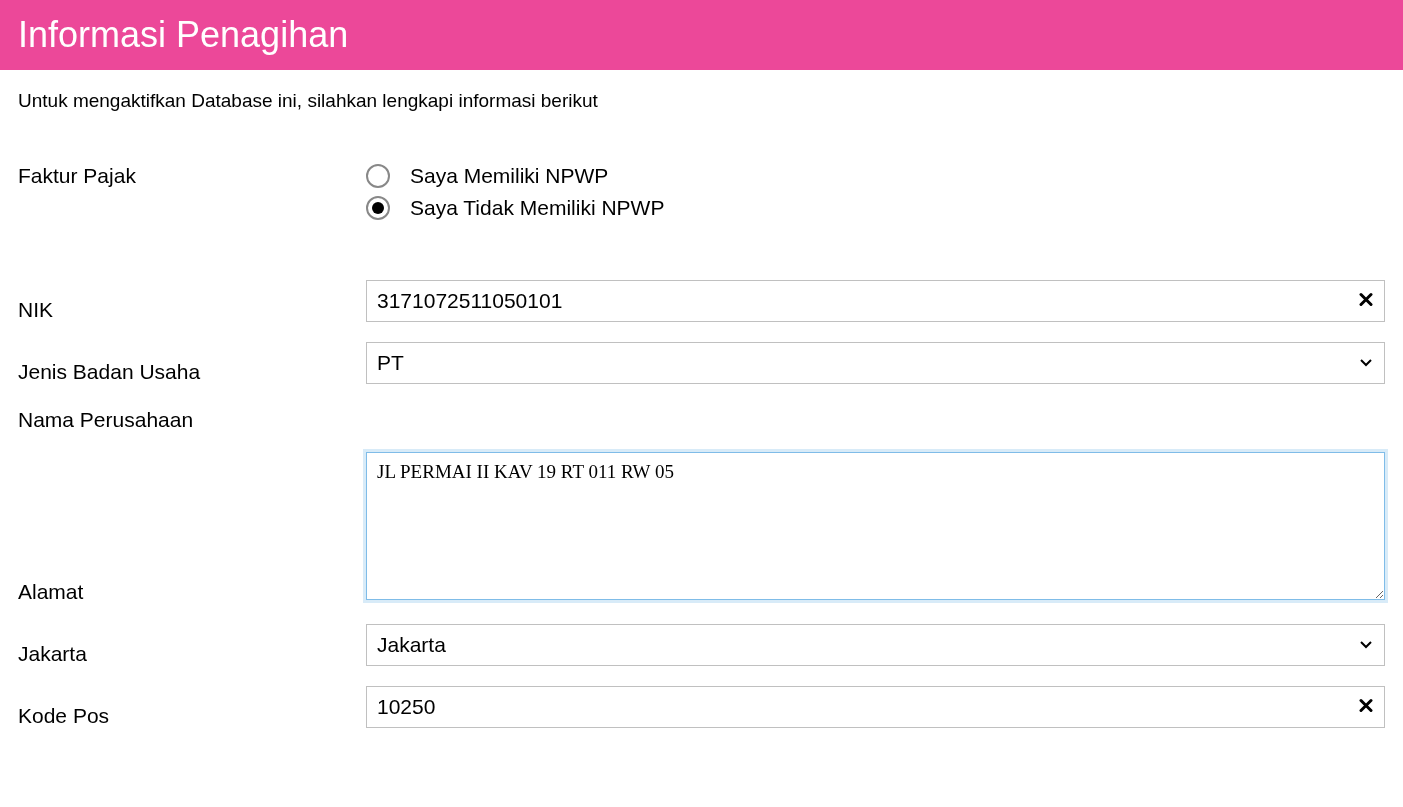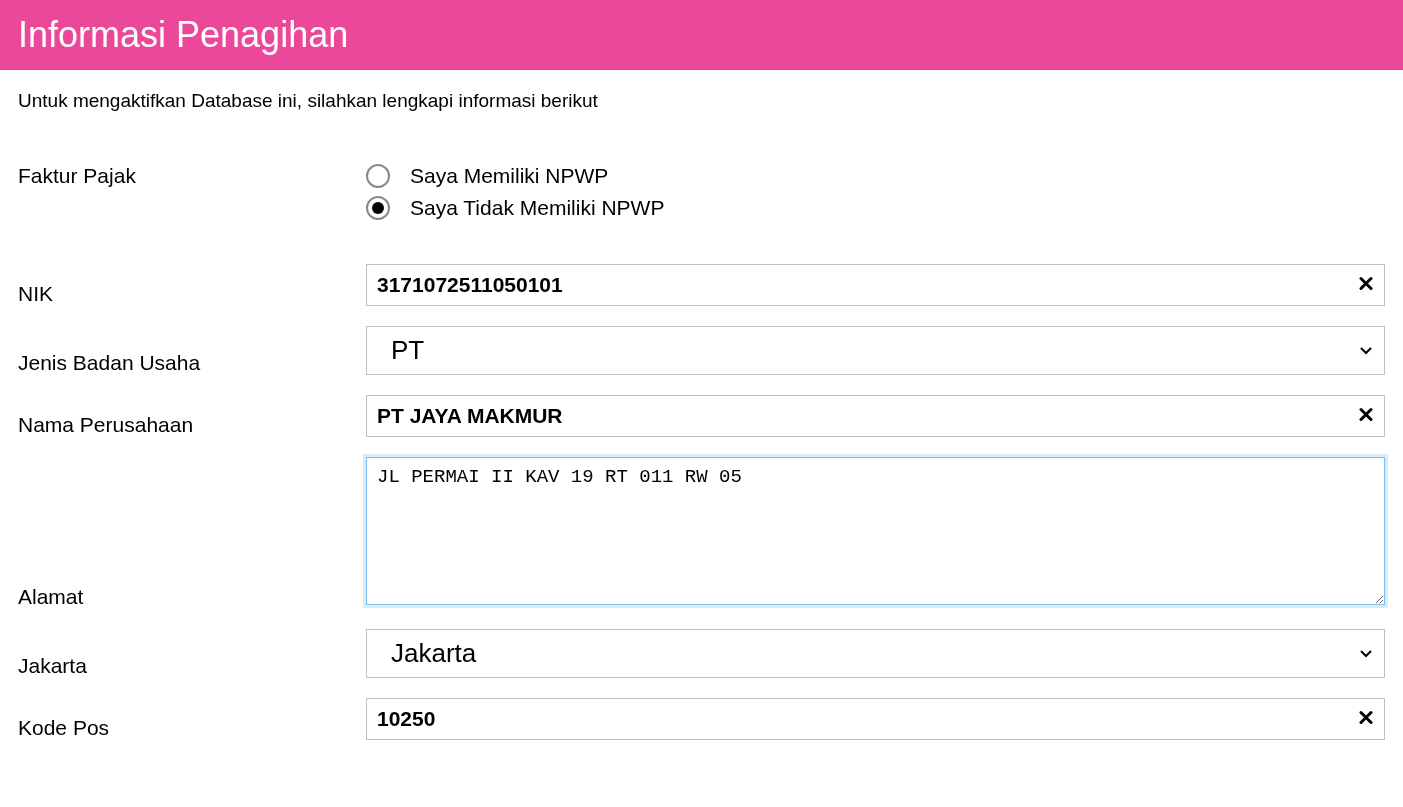--- a/index.html
+++ b/index.html
@@ -29,56 +29,55 @@
     }
     .form-row {
       display: flex;
       align-items: flex-end;
       margin-bottom: 20px;
     }
     .form-row.radio-row {
       margin-bottom: 8px;
     }
     .form-row.radio-row-last {
-      margin-bottom: 44px;
+      margin-bottom: 60px;
     }
     .form-label {
       width: 348px;
       font-size: 21px;
       padding-top: 4px;
       flex-shrink: 0;
     }
     .form-control-wrapper {
       flex: 1;
       position: relative;
     }
     .text-input {
       width: 100%;
       padding: 8px 40px 8px 10px;
       font-size: 21px;
       border: 1px solid #c0c0c0;
       font-family: inherit;
-      font-weight: bold;
     }
     .select-input {
       width: 100%;
-      padding: 8px 40px 8px 24px;
-      font-size: 26px;
+      padding: 8px 40px 8px 10px;
+      font-size: 21px;
       border: 1px solid #c0c0c0;
       font-family: inherit;
       appearance: none;
       background: #ffffff;
     }
     .textarea-input {
       width: 100%;
       padding: 8px 10px;
       font-size: 19px;
       border: 1px solid #7fbce8;
       box-shadow: 0 0 0 3px rgba(127, 188, 232, 0.3);
-      font-family: Liberation Mono, monospace;
+      font-family: Liberation Serif, serif;
       resize: both;
       min-height: 148px;
       outline: none;
     }
     .clear-icon {
       position: absolute;
       right: 12px;
       top: 50%;
       transform: translateY(-50%);
       font-size: 18px;
@@ -167,28 +166,20 @@
       <span class="chevron-icon">
         <svg width="14" height="10" viewBox="0 0 14 10">
           <path d="M2 2 L7 7 L12 2" stroke="#000" stroke-width="2" fill="none"></path>
         </svg>
       </span>
     </div>
   </div>
 
   <div class="form-row">
     <div class="form-label">Nama Perusahaan</div>
-    <div class="form-control-wrapper">
-      <input type="text" class="text-input" value="PT JAYA MAKMUR" style="">
-      <span class="clear-icon">
-        <svg width="14" height="14" viewBox="0 0 14 14">
-          <path d="M2 2 L12 12 M12 2 L2 12" stroke="#000" stroke-width="3" stroke-linecap="round"></path>
-        </svg>
-      </span>
-    </div>
   </div>
 
   <div class="form-row">
     <div class="form-label">Alamat</div>
     <div class="form-control-wrapper">
       <textarea class="textarea-input" style="">JL PERMAI II KAV 19 RT 011 RW 05</textarea>
     </div>
   </div>
 
   <div class="form-row">

